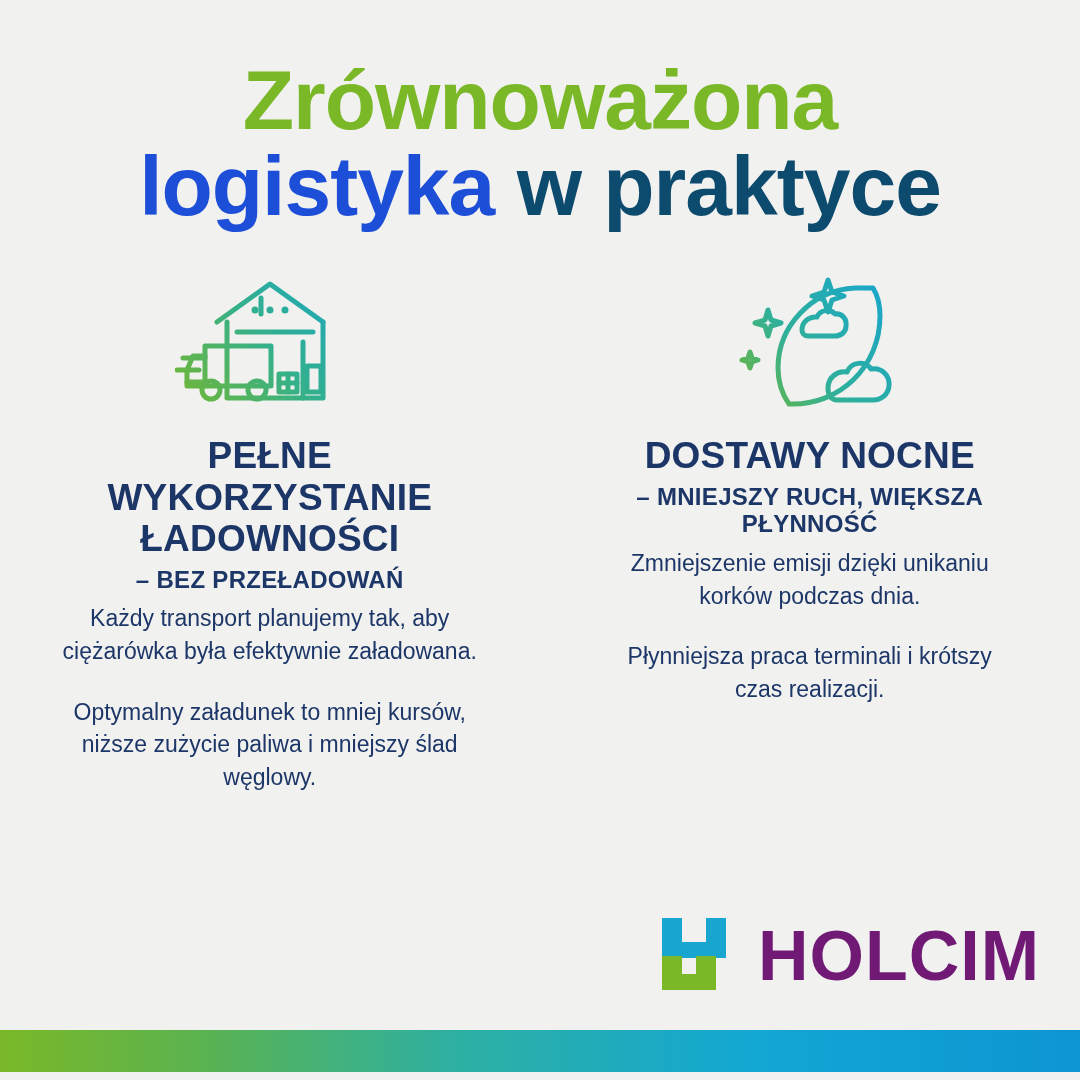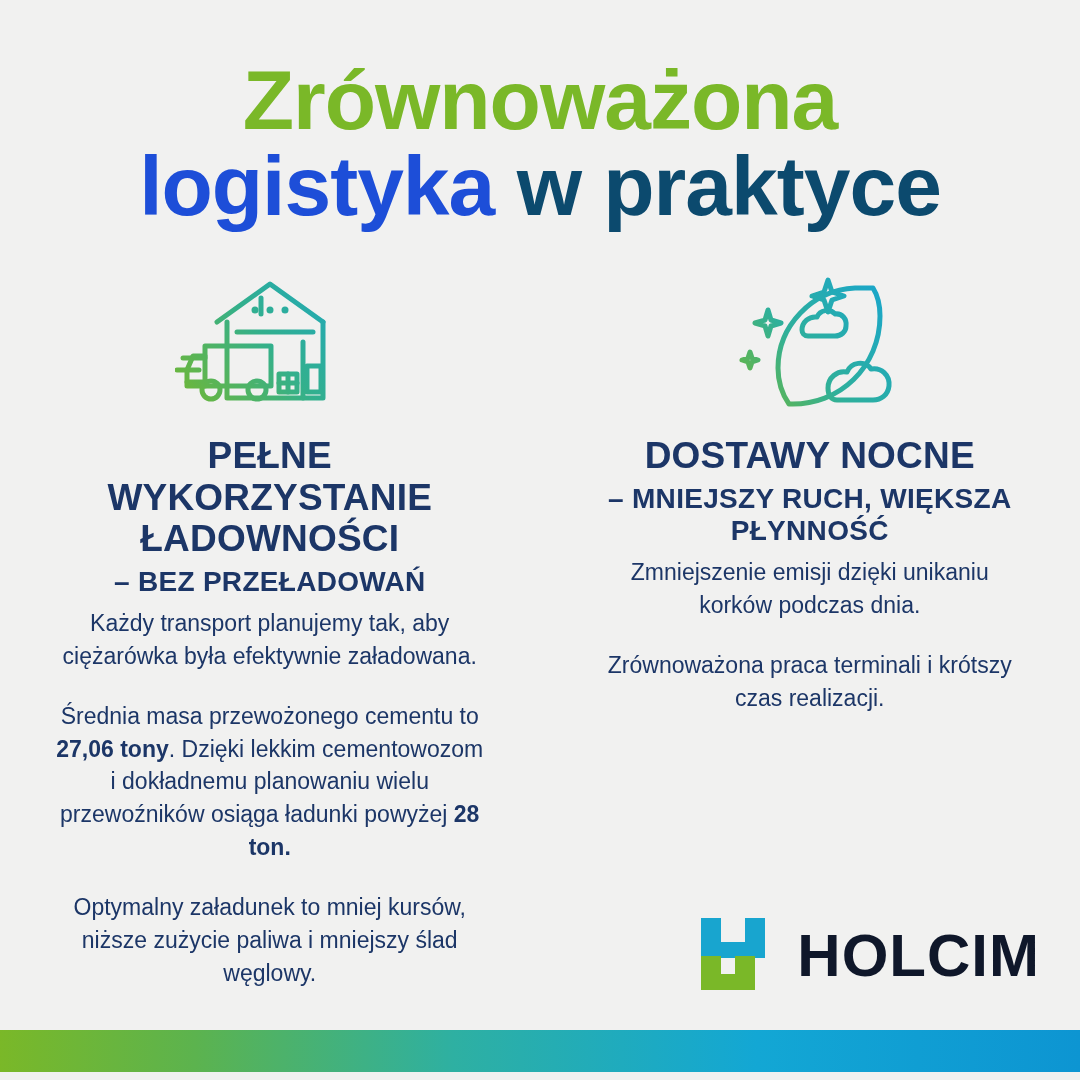--- a/index.html
+++ b/index.html
@@ -71,21 +71,21 @@
     font-weight: bold;
     font-size: 37px;
     line-height: 1.12;
     letter-spacing: 0.2px;
     margin-top: 10px;
     text-transform: uppercase;
   }
   .subheading {
     color: #1c3667;
     font-weight: bold;
-    font-size: 28px;
+    font-size: 24px;
     line-height: 1.15;
     margin-top: 6px;
     text-transform: uppercase;
     letter-spacing: 0.3px;
   }
   .body-text {
     color: #1c3667;
     font-size: 23px;
     line-height: 1.42;
     margin-top: 9px;
@@ -97,22 +97,22 @@
   
   .logo {
     position: absolute;
     right: 40px;
     bottom: 72px;
     display: flex;
     align-items: center;
     gap: 22px;
   }
   .logo-text {
-    color: #0f172a;
-    font-size: 60px;
+    color: #701a75;
+    font-size: 70px;
     font-weight: bold;
     letter-spacing: 1px;
     line-height: 1;
   }
 
   
   .bottom-bar {
     position: absolute;
     left: 0;
     bottom: 0;
@@ -173,23 +173,20 @@
             <path d="M104 104 L122 104 L122 122 L104 122 Z"></path>
             <path d="M113 104 L113 122"></path>
             <path d="M104 113 L122 113"></path>
             <path d="M132 96 L146 96 L146 122 L132 122 Z"></path>
           </g>
         </svg>
       </div>
       <div class="heading">PEŁNE WYKORZYSTANIE ŁADOWNOŚCI</div>
       <div class="subheading">– BEZ PRZEŁADOWAŃ</div>
       <div class="body-text">Każdy transport planujemy tak, aby ciężarówka była efektywnie załadowana.</div>
-      <div class="body-text second">
-        <span>Średnia masa przewożonego cementu to </span><b>27,06 tony</b><span>. Dzięki lekkim cementowozom i dokładnemu planowaniu wielu przewoźników osiąga ładunki powyżej </span><b>28 ton.</b>
-      </div>
       <div class="body-text third">Optymalny załadunek to mniej kursów, niższe zużycie paliwa i mniejszy ślad węglowy.</div>
     </div>
 
     <div class="col col-right">
       <div class="icon-wrap">
         <svg width="180" height="150" viewBox="0 0 180 150" fill="none" xmlns="http://www.w3.org/2000/svg">
           <defs>
             <linearGradient id="gradR" x1="10" y1="140" x2="170" y2="10" gradientUnits="userSpaceOnUse">
               <stop offset="0" stop-color="#7ab828"></stop>
               <stop offset="0.45" stop-color="#2fb09a"></stop>
@@ -206,21 +203,21 @@
 
             <path d="M108 10 L112 22 L124 26 L112 30 L108 42 L104 30 L92 26 L104 22 Z"></path>
             <path d="M48 40 L51 50 L61 53 L51 56 L48 66 L45 56 L35 53 L45 50 Z"></path>
             <path d="M30 82 L32 88 L38 90 L32 92 L30 98 L28 92 L22 90 L28 88 Z"></path>
           </g>
         </svg>
       </div>
       <div class="heading">DOSTAWY NOCNE</div>
       <div class="subheading">– MNIEJSZY RUCH, WIĘKSZA PŁYNNOŚĆ</div>
       <div class="body-text">Zmniejszenie emisji dzięki unikaniu korków podczas dnia.</div>
-      <div class="body-text second">Zrównoważona praca terminali i krótszy czas realizacji.</div>
+      <div class="body-text second">Płynniejsza praca terminali i krótszy czas realizacji.</div>
     </div>
   </div>
 
   <div class="logo">
     <span>
       <svg width="84" height="84" viewBox="0 0 84 84" xmlns="http://www.w3.org/2000/svg">
         <path d="M20 6 H40 V30 H64 V6 H84 V46 H20 Z" fill="#18a5cf" transform="translate(-10,0)"></path>
         <path d="M10 44 H30 V62 H44 V44 H64 V78 H10 Z" fill="#7ab828"></path>
         <rect x="30" y="30" width="14" height="16" fill="#18a5cf"></rect>
       </svg>

